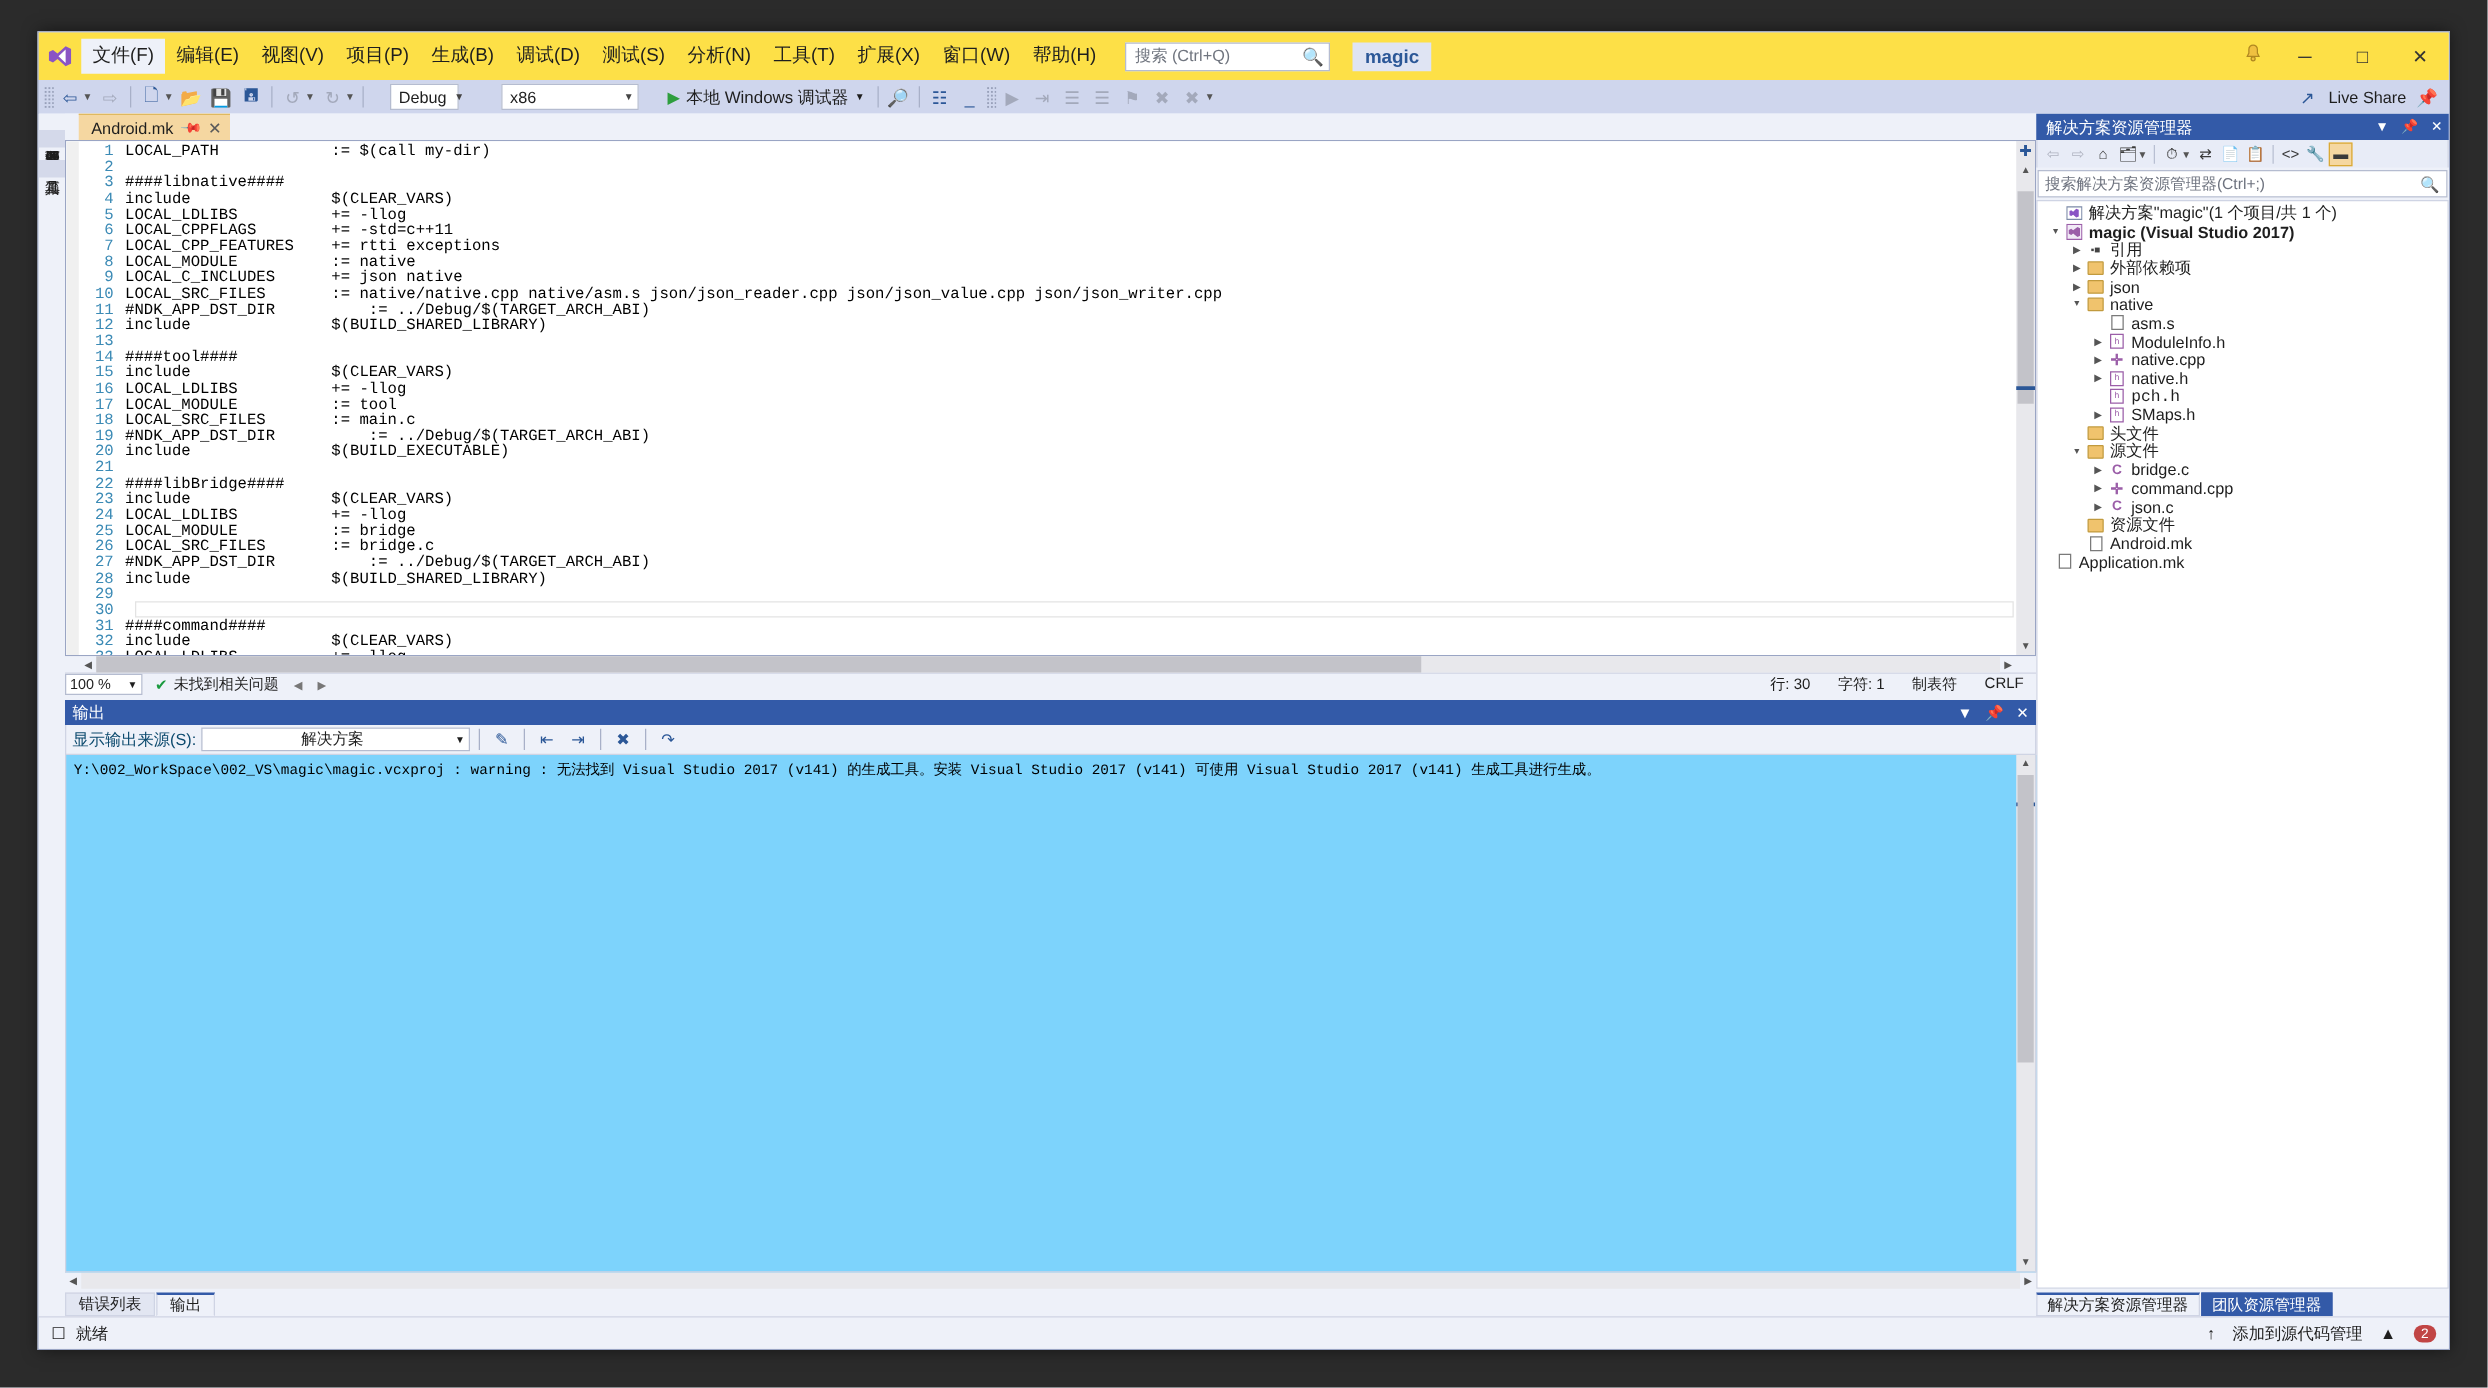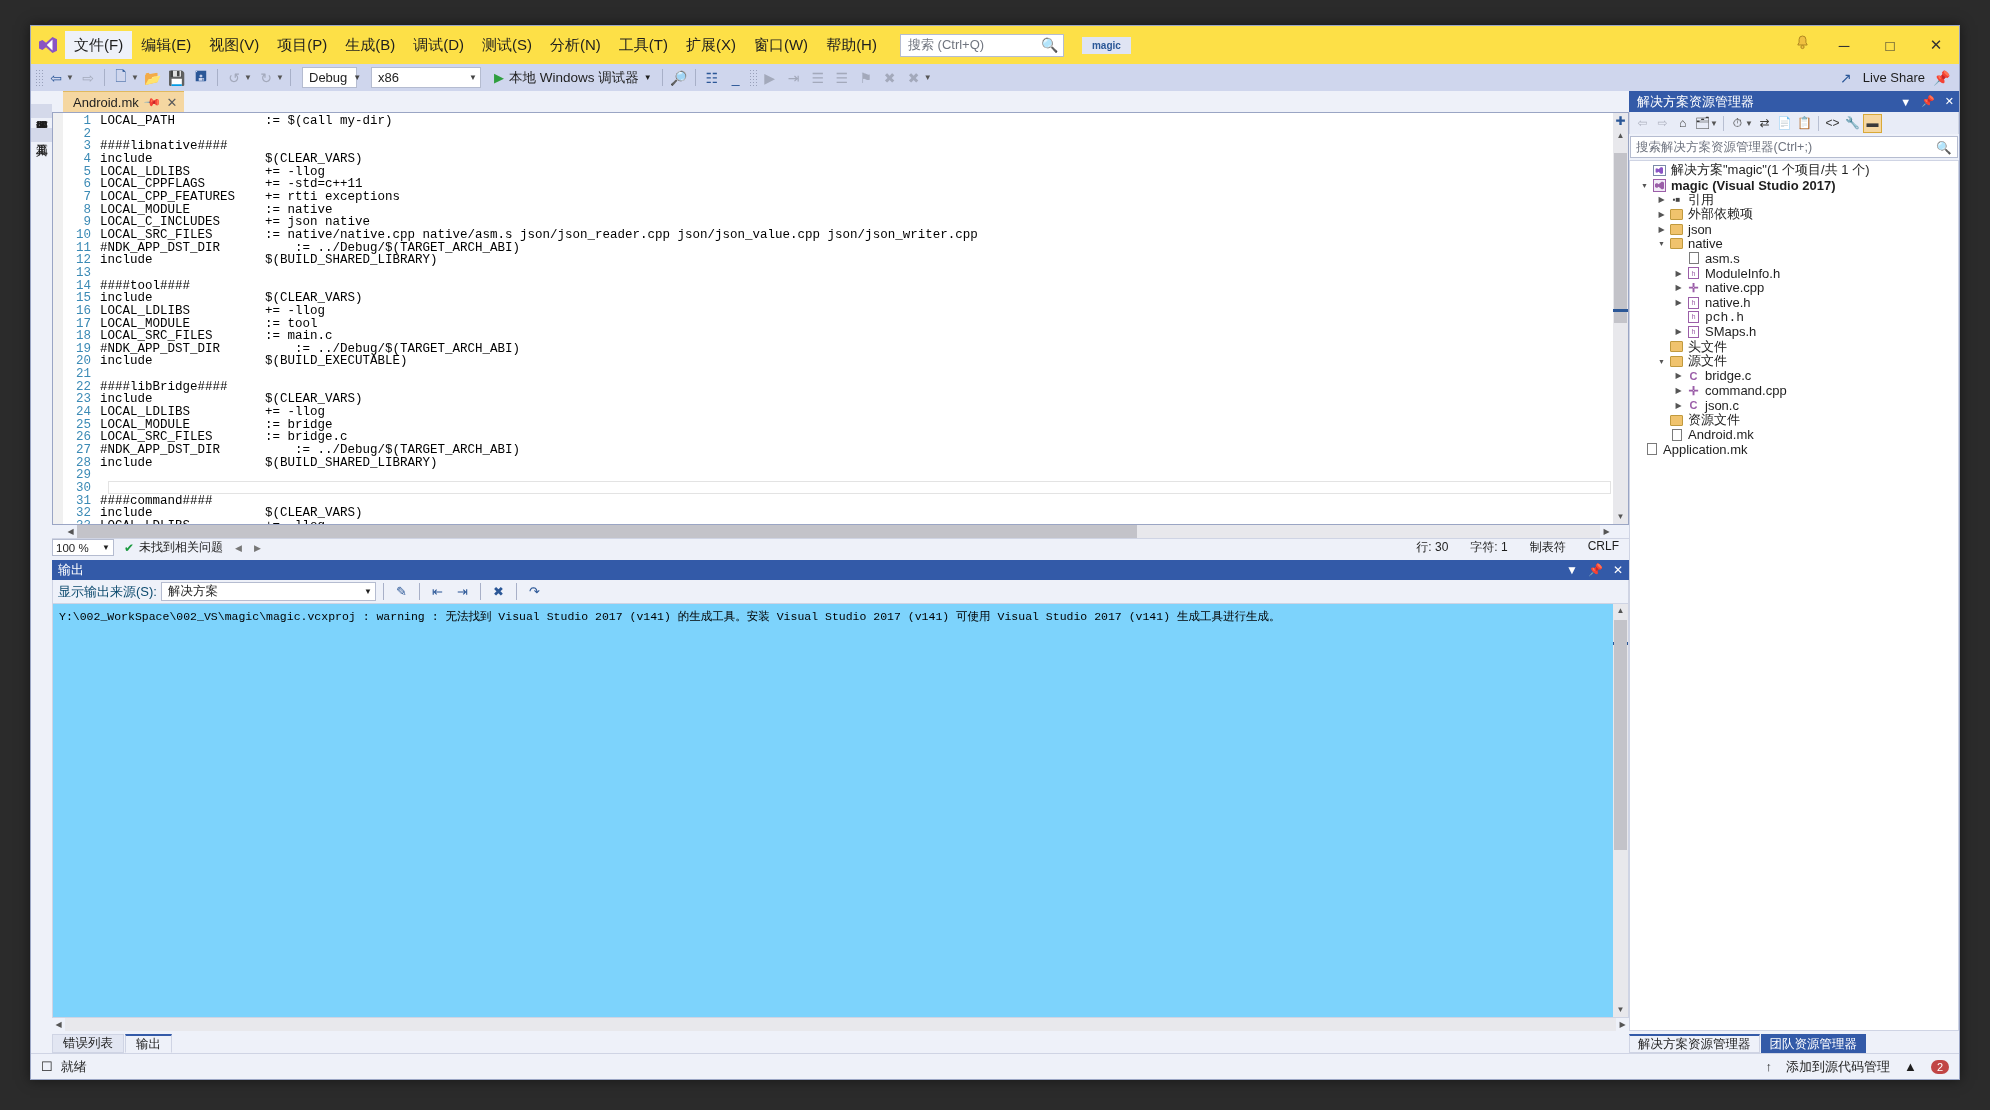--- a/index.html
+++ b/index.html
@@ -35,21 +35,21 @@
   }
   .menu-item.active { background:#eef1f9; }
   .search-box {
     margin-left:14px; width:164px; height:23px; background:#fff;
     border:1px solid #b5bcd0; display:flex; align-items:center;
     padding:0 4px 0 7px; font-size:13px; color:#70757f;
   }
   .search-box .txt { flex:1; }
   .search-box .mag { color:#2b5797; font-size:14px; }
   .proj-name {
-    margin-left:18px; font-size:10px; font-weight:bold; color:#2b5797;
+    margin-left:18px; font-size:15px; font-weight:bold; color:#2b5797;
     background:#dfe4f3; padding:3px 10px;
   }
   .winbtns { position:absolute; right:0; top:0; height:38px; display:flex; align-items:center; }
   .winbtn {
     width:46px; height:38px; display:flex; align-items:center; justify-content:center;
     font-size:15px; color:#333; cursor:default;
   }
   .notify { margin-right:10px; font-size:17px; }
 
   
@@ -63,21 +63,21 @@
   .tb-btn {
     width:22px; height:22px; display:flex; align-items:center; justify-content:center;
     font-size:14px; color:#2b5797;
   }
   .tb-btn.dim { color:#a3a9bb; }
   .tb-sep { width:1px; height:17px; background:#a8b0c8; margin:0 3px; }
   .tb-caret { font-size:8px; color:#555; margin-left:-3px; width:9px; }
   .combo {
     height:21px; background:#fff; border:1px solid #b5bcd0;
     display:flex; align-items:center; padding:0 3px 0 6px;
-    font-size:13px; color:#1e1e1e; margin:0 6px;
+    font-size:13px; color:#1e1e1e; margin:0 16px;
   }
   .combo .v { flex:1; white-space:nowrap; }
   .combo .c { font-size:8px; color:#444; padding-left:6px; }
   .run-btn { display:flex; align-items:center; gap:5px; padding:0 5px; font-size:13.5px; white-space:nowrap; }
   .run-tri { color:#2e9e3e; font-size:13px; }
   .ls-right { margin-left:auto; display:flex; align-items:center; gap:6px; padding-right:6px; font-size:13px; color:#1e1e1e; }
 
   
   .bodyrow { flex:1; display:flex; min-height:0; background:#eef1f9; }
 
@@ -148,21 +148,21 @@
   }
   .out-title .lbl { font-weight:normal; }
   .out-title .acts { margin-left:auto; display:flex; gap:10px; font-size:12px; align-items:center; }
   .out-toolbar {
     height:24px; background:#eef1f9; display:flex; align-items:center; gap:4px;
     padding:0 5px; font-size:13px; flex:0 0 24px; border:1px solid #cfd4e4; border-top:none;
   }
   .out-toolbar .lab { color:#0c4a6e; }
   .out-combo { width:215px; height:19px; background:#fff; border:1px solid #b5bcd0;
                display:flex; align-items:center; padding:0 3px 0 6px; font-size:12.5px; }
-  .out-combo .v { flex:1; }
+  .out-combo .v { flex:1;text-align:center; }
   .out-combo .c { font-size:8px; }
   .ot-btn { width:21px; height:21px; display:flex; align-items:center; justify-content:center;
             font-size:13px; color:#2b5797; }
   .outbody { flex:1; background:#7dd3fc; border:1px solid #cfd4e4; border-top:none;
              display:flex; min-height:0; position:relative; }
   .outtext {
     flex:1; font-family:"Liberation Mono", monospace; font-size:11.5px;
     padding:5px 6px; color:#000; line-height:15px; white-space:nowrap; overflow:hidden;
   }
   .ov-scroll { width:15px; background:#e8e8ec; position:relative; flex:0 0 15px; }

